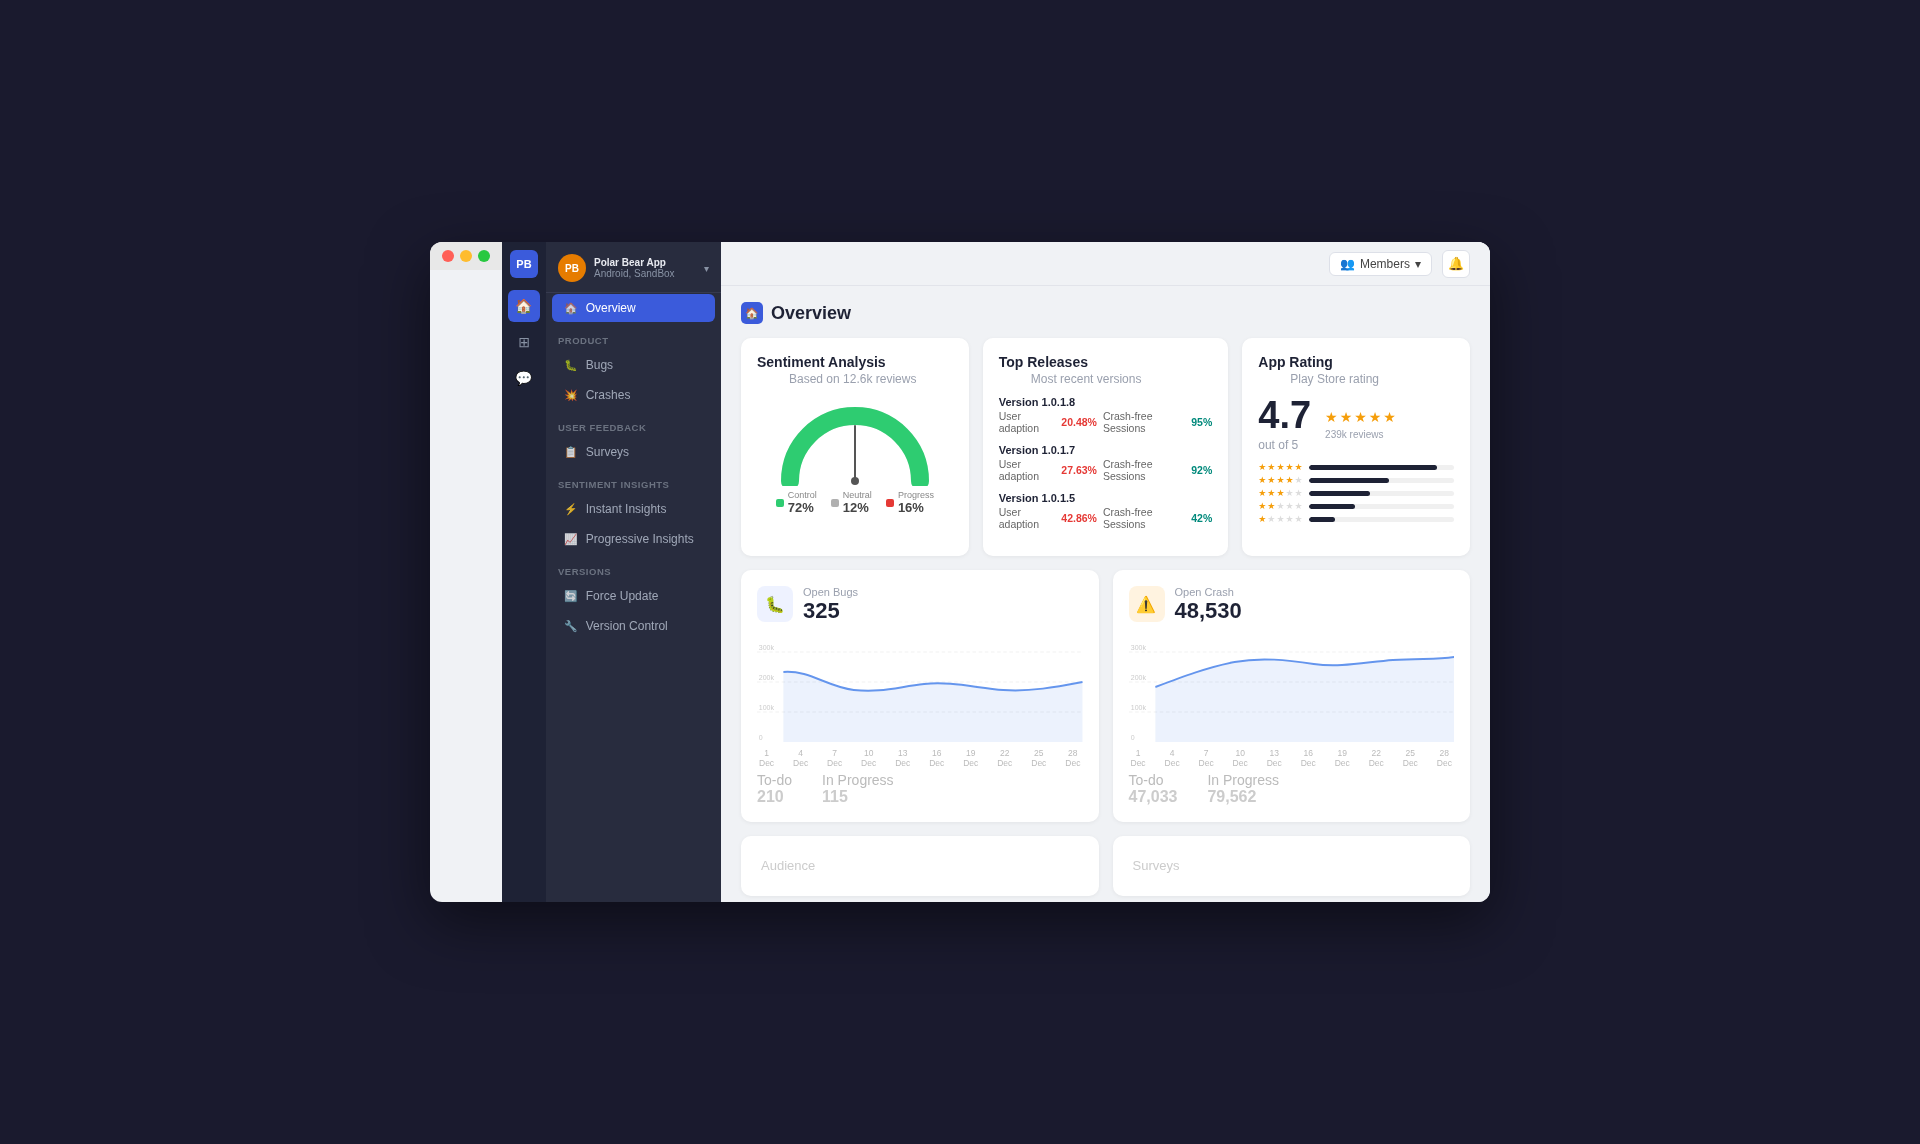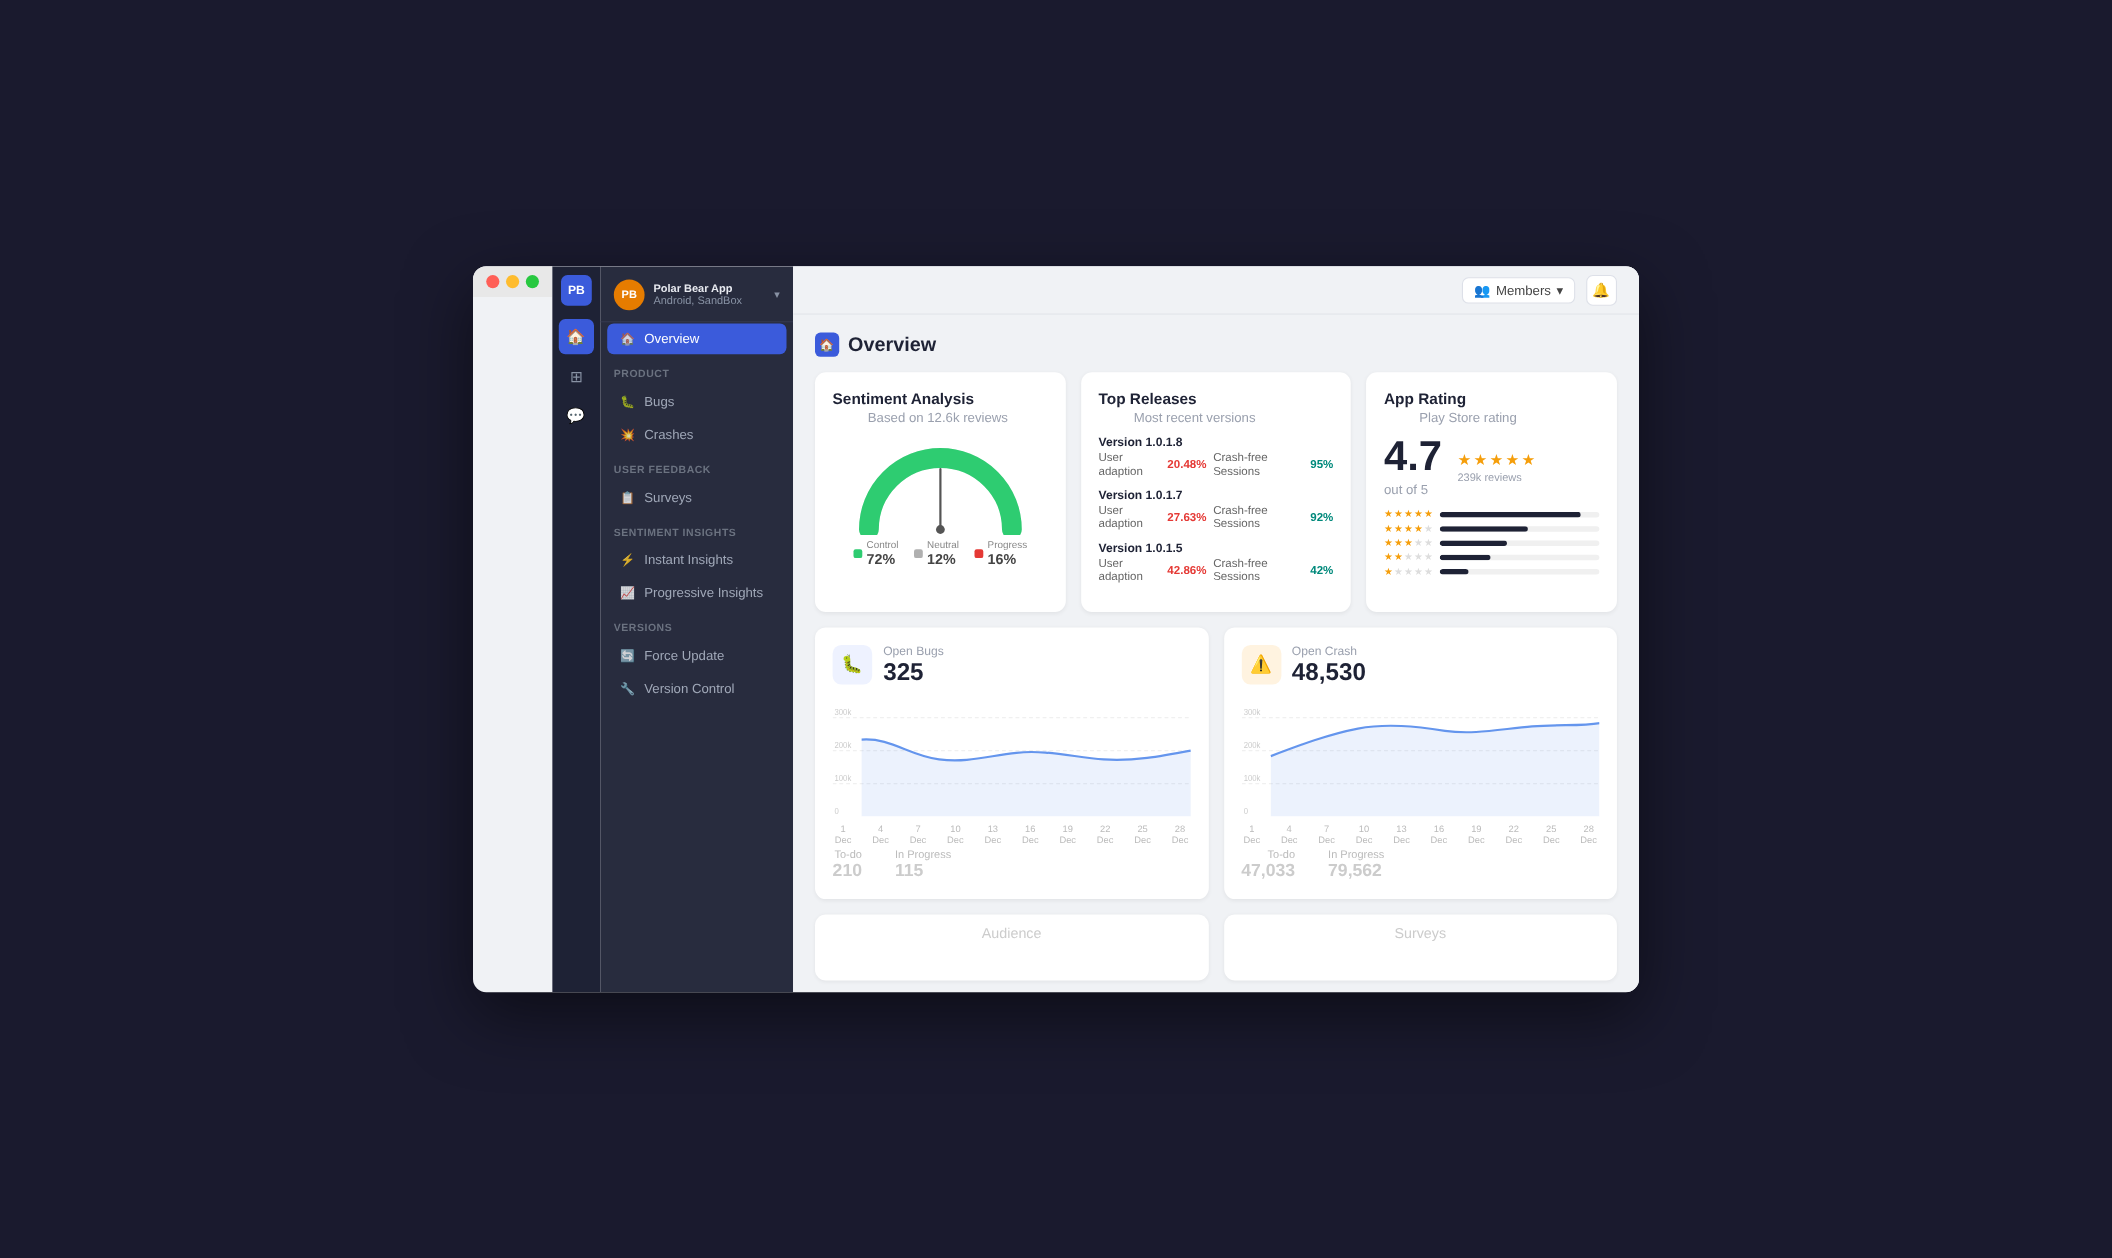--- a/index.html
+++ b/index.html
@@ -237,41 +237,40 @@
       border-radius: 8px;
       display: flex; align-items: center; justify-content: center;
       font-size: 16px;
     }
     .card-bottom-number { font-size: 22px; font-weight: 700; color: #1e2235; }
     .card-bottom-label { font-size: 11px; color: #9aa0ae; }
     
     .chart-area { height: 110px; position: relative; margin-bottom: 6px; }
     .chart-svg { width: 100%; height: 100%; }
     .chart-footer { display: flex; gap: 30px; margin-top: 4px; }
-    .chart-stat-label { font-size: 10px; color: #bbb; text-align: right; }
+    .chart-stat-label { font-size: 14px; color: #bbb; }
     .chart-stat-value { font-size: 16px; font-weight: 600; color: #ccc; }
     .x-axis-labels {
       display: flex;
       justify-content: space-between;
       padding: 0 2px;
       margin-top: 2px;
     }
     .x-label { font-size: 8.5px; color: #bbb; text-align: center; line-height: 1.2; }
     
     .placeholder-row {
       display: flex; gap: 14px; margin-top: 14px;
     }
     .placeholder-card {
       flex: 1;
       background: white;
       border-radius: 10px;
-      padding: 8px;
+      padding: 20px;
       height: 60px;
       box-shadow: 0 1px 4px rgba(0,0,0,0.06);
-      text-align: center;
     }
     .placeholder-label { font-size: 13px; color: #ccc; font-weight: 500; }
   </style>
 </head>
 <body>
 
 <div class="window">
 
   <div class="titlebar">
     <div class="dot dot-red"></div>

